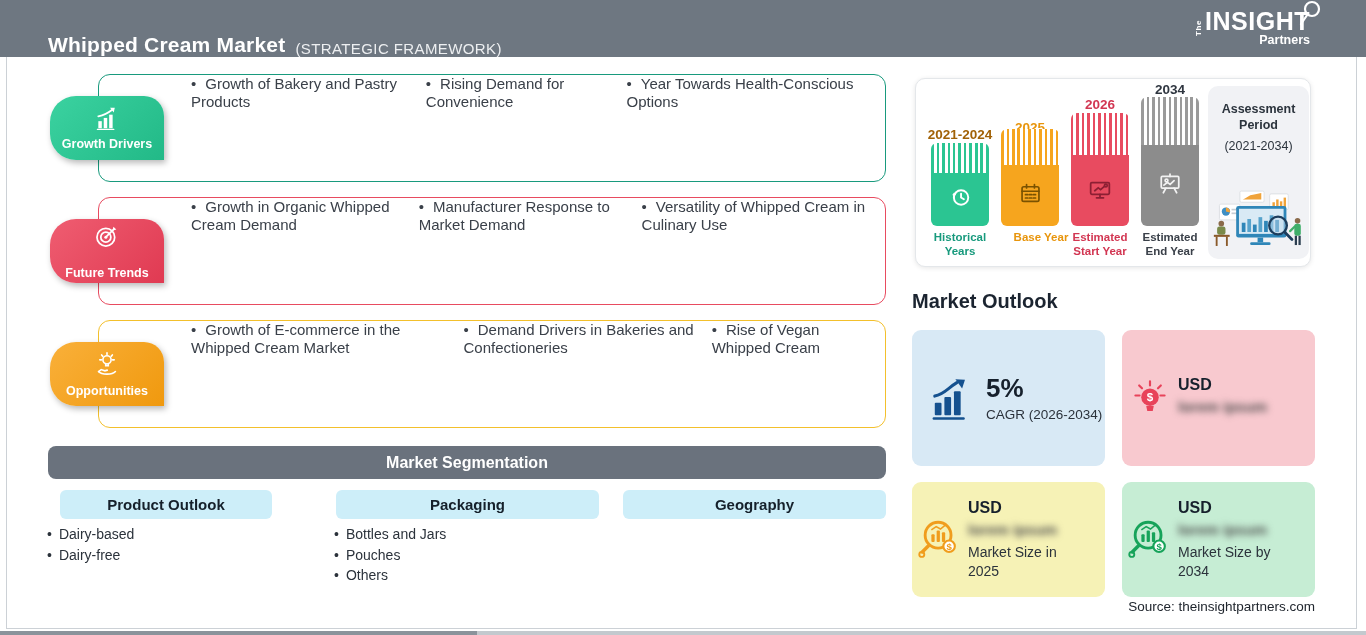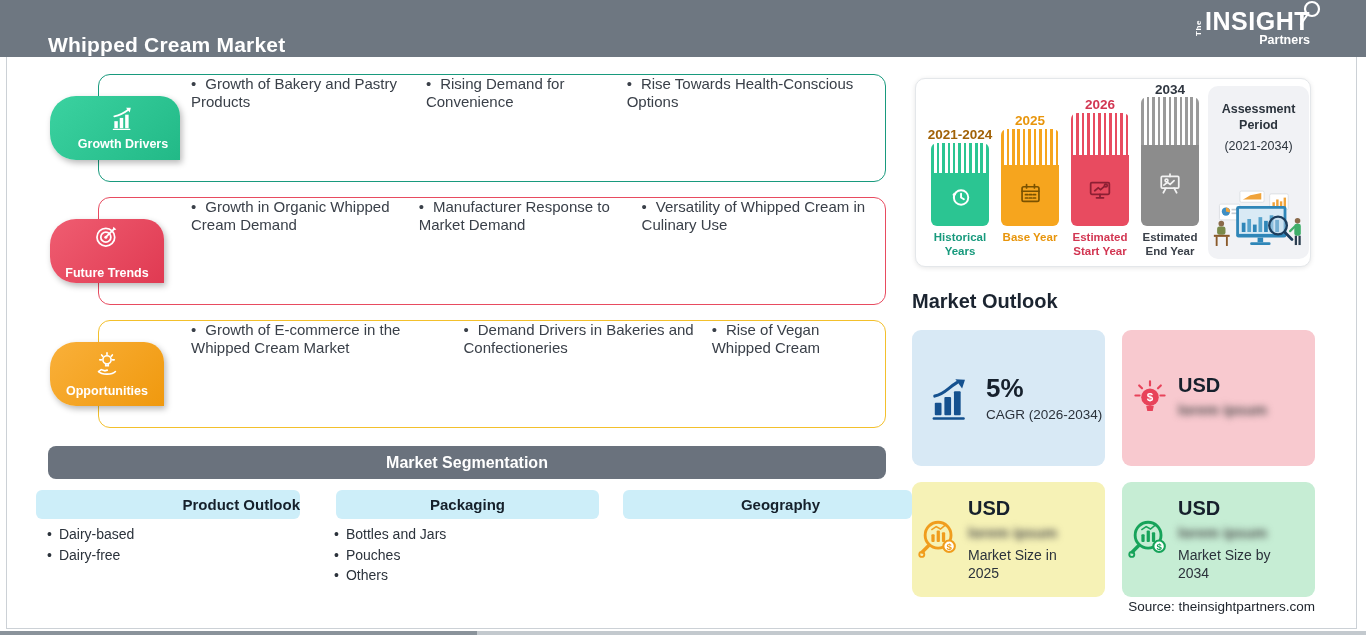--- a/index.html
+++ b/index.html
@@ -30,61 +30,61 @@
   .fw-box-1{top:197px;border-color:#e84b60;}
   .fw-box-2{top:320px;border-color:#f3c02c;}
   .fw-box ul{height:100%;margin:0;padding:0 12px 0 92px;list-style:none;display:flex;
              flex-direction:row;justify-content:center;}
   .fw-box li{font-size:15px;color:#3a4049;line-height:1.2;}
   .fw-box li::before{content:"•";margin-right:9px;}
 
   .badge{position:absolute;left:50px;width:114px;height:64px;z-index:2;
          border-radius:26px 20px 0 26px;box-shadow:2px 3px 6px rgba(0,0,0,.28);
          display:flex;flex-direction:column;align-items:center;justify-content:center;gap:1px;}
-  .badge-0{top:96px;background:linear-gradient(135deg,#3bd2a0,#22b987);padding-left:16px;}
+  .badge-0{top:96px;background:linear-gradient(135deg,#3bd2a0,#22b987);}
   .badge-1{top:219px;background:linear-gradient(135deg,#ef5d71,#e03a52);gap:12px;}
   .badge-2{top:342px;background:linear-gradient(135deg,#f9b03a,#f0990e);}
   .badge-label{color:#fff;font-size:12.5px;font-weight:bold;white-space:nowrap;}
 
   
   .seg-bar{position:absolute;left:48px;top:446px;width:838px;height:33px;background:#6a727d;
            border-radius:8px;color:#fff;font-weight:bold;font-size:16px;
            display:flex;align-items:center;justify-content:center;}
   .seg-h{position:absolute;top:490px;height:29px;background:#cdeef9;border-radius:6px;
          color:#15202b;font-weight:bold;font-size:15px;
          display:flex;align-items:center;justify-content:center;}
-  .seg-h-0{left:36px;width:264px;justify-content:flex-end;}
+  .seg-h-0{left:60px;width:212px;}
   .seg-h-1{left:336px;width:263px;}
-  .seg-h-2{left:623px;width:263px;padding-left:26px;}
+  .seg-h-2{left:623px;width:263px;}
   .seg-list{position:absolute;top:524px;margin:0;padding:0;list-style:none;}
   .seg-list li{font-size:14px;color:#2b323b;line-height:20.5px;}
   .seg-list li::before{content:"•";margin-right:7px;}
   .seg-l-0{left:47px;}
   .seg-l-1{left:334px;}
   .seg-l-2{left:621px;}
 
   
   .tl-card{position:absolute;left:915px;top:78px;width:394px;height:187px;background:#fff;
            border:1px solid #e4e7ea;border-radius:10px;box-shadow:0 1px 5px rgba(0,0,0,.10);}
   .tl-year{position:absolute;width:74px;text-align:center;font-weight:bold;font-size:13.5px;white-space:nowrap;}
   .tl-bar{position:absolute;width:58px;bottom:40px;display:flex;flex-direction:column;}
   .tl-stripe{border-radius:6px 6px 0 0;}
   .tl-solid{flex:1;border-radius:0 0 6px 6px;display:flex;align-items:center;justify-content:center;}
   .tl-b0{left:15px;height:83px;}  .tl-b0 .tl-stripe{height:30px;background:repeating-linear-gradient(90deg,#2bc592 0 2.5px,#fff 2.5px 5.5px);} .tl-b0 .tl-solid{background:#2bc592;}
   .tl-b1{left:85px;height:97px;}  .tl-b1 .tl-stripe{height:36px;background:repeating-linear-gradient(90deg,#f6a51e 0 2.5px,#fff 2.5px 5.5px);} .tl-b1 .tl-solid{background:#f6a51e;}
   .tl-b2{left:155px;height:113px;}.tl-b2 .tl-stripe{height:42px;background:repeating-linear-gradient(90deg,#e84b60 0 2.5px,#fff 2.5px 5.5px);} .tl-b2 .tl-solid{background:#e84b60;}
   .tl-b3{left:225px;height:129px;}.tl-b3 .tl-stripe{height:48px;background:repeating-linear-gradient(90deg,#9a9a9a 0 2.5px,#fff 2.5px 5.5px);} .tl-b3 .tl-solid{background:#8c8c8c;}
   .tl-y0{left:7px;top:48px;color:#a16207;}
-  .tl-y1{left:77px;top:34px;color:#e8950c;}
+  .tl-y1{left:77px;top:41px;color:#e8950c;}
   .tl-y2{left:147px;top:18px;color:#d23652;}
   .tl-y3{left:217px;top:3px;color:#2f3640;}
   .tl-label{position:absolute;top:152px;width:66px;text-align:center;font-size:11.5px;
             font-weight:bold;line-height:1.2;}
   .tl-l0{left:11px;color:#189a7d;}
-  .tl-l1{left:81px;color:#e8950c;}
+  .tl-l1{left:92px;color:#e8950c;}
   .tl-l2{left:151px;color:#d23652;}
   .tl-l3{left:221px;color:#3a4049;}
   .assess{position:absolute;left:292px;top:7px;width:101px;height:173px;background:#f1f2f5;
           border-radius:10px;text-align:center;}
   .assess-title{margin:16px 6px 0;font-size:12.5px;font-weight:bold;color:#2c343d;line-height:1.25;}
   .assess-range{margin-top:6px;font-size:12.5px;color:#2c343d;}
   .assess-illus{position:absolute;left:4px;bottom:5px;}
 
   
   .outlook-title{position:absolute;left:912px;top:290px;font-size:20px;font-weight:bold;color:#1b2430;}
@@ -92,37 +92,38 @@
   .ocard-0{left:912px;top:330px;width:193px;height:136px;background:#d8e9f5;padding-left:18px;}
   .ocard-1{left:1122px;top:330px;width:193px;height:136px;background:#f8c9cf;}
   .ocard-2{left:912px;top:482px;width:193px;height:115px;background:#f6f2b6;}
   .ocard-3{left:1122px;top:482px;width:193px;height:115px;background:#c6edd4;}
   .ocard-icon{flex:0 0 auto;display:flex;align-items:center;justify-content:center;}
   .ocard-1 .ocard-icon,.ocard-2 .ocard-icon,.ocard-3 .ocard-icon{width:56px;}
   .c1-text{margin-left:10px;}
   .c1-value{font-size:26px;font-weight:bold;color:#16202c;line-height:1;}
   .c1-caption{font-size:13.5px;color:#2b323b;margin-top:6px;white-space:nowrap;}
   .ctext{flex:1;padding-right:14px;}
-  .usd{font-weight:bold;font-size:20px;color:#16202c;}
+  .usd{font-weight:bold;font-size:16px;color:#16202c;}
   .redact{filter:blur(3.5px);font-weight:bold;font-size:15px;color:#4c4c4c;margin:4px 0 5px;}
   .ocap{font-size:14px;color:#2b323b;line-height:1.32;}
   .mag-orange{color:#f09d1d;} .mag-green{color:#17a35a;}
 
   .source{position:absolute;top:599px;right:51px;font-size:13.5px;color:#20262e;}
 
   .strip-left{position:absolute;left:0;bottom:0;width:477px;height:4px;background:#8a939b;}
   .strip-right{position:absolute;left:477px;bottom:0;width:889px;height:4px;background:#c3c9ce;}
 </style>
 </head>
 <body>
 
 <div class="page">
 
   <div class="header">
     <span class="header-title">Whipped Cream Market</span>
+    <span class="header-sub">(STRATEGIC FRAMEWORK)</span>
     <div class="logo">
       <span class="logo-the">The</span>
       <span class="logo-main">
         <span class="logo-insight">
           <span>INSIGHT</span>
           <span class="logo-mag">
             <svg width="24" height="28" viewBox="0 0 24 28">
                 <circle cx="14" cy="9" r="7" fill="none" stroke="#fff" stroke-width="2.2"></circle>
                 <path d="M9.5 14.5L3 24" stroke="#fff" stroke-width="2.2" stroke-linecap="round"></path>
               </svg>
@@ -132,21 +133,21 @@
       </span>
     </div>
   </div>
 
   <div class="content-frame"></div>
 
   <div class="fw-box fw-box-0">
     <ul>
       <li>Growth of Bakery and Pastry Products</li>
       <li>Rising Demand for Convenience</li>
-      <li>Rise Towards Health-Conscious Options</li>
+      <li>Year Towards Health-Conscious Options</li>
     </ul>
   </div>
   <div class="fw-box fw-box-1">
     <ul>
       <li>Growth in Organic Whipped Cream Demand</li>
       <li>Manufacturer Response to Market Demand</li>
       <li>Versatility of Whipped Cream in Culinary Use</li>
     </ul>
   </div>
   <div class="fw-box fw-box-2">

